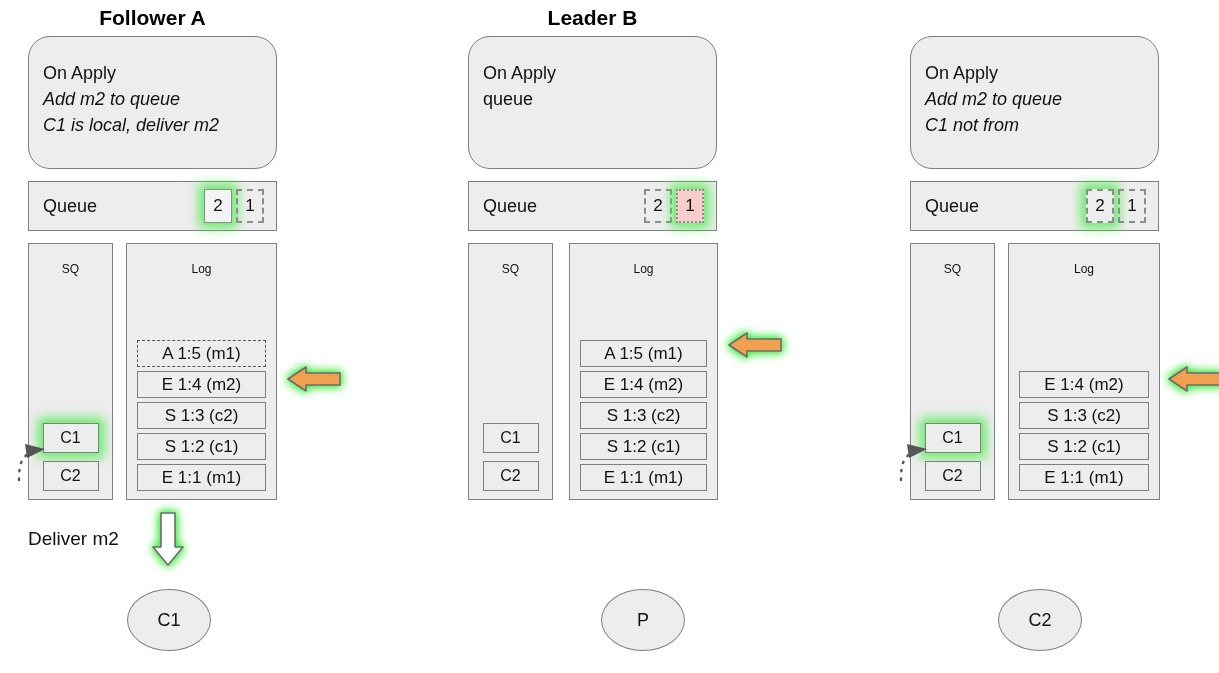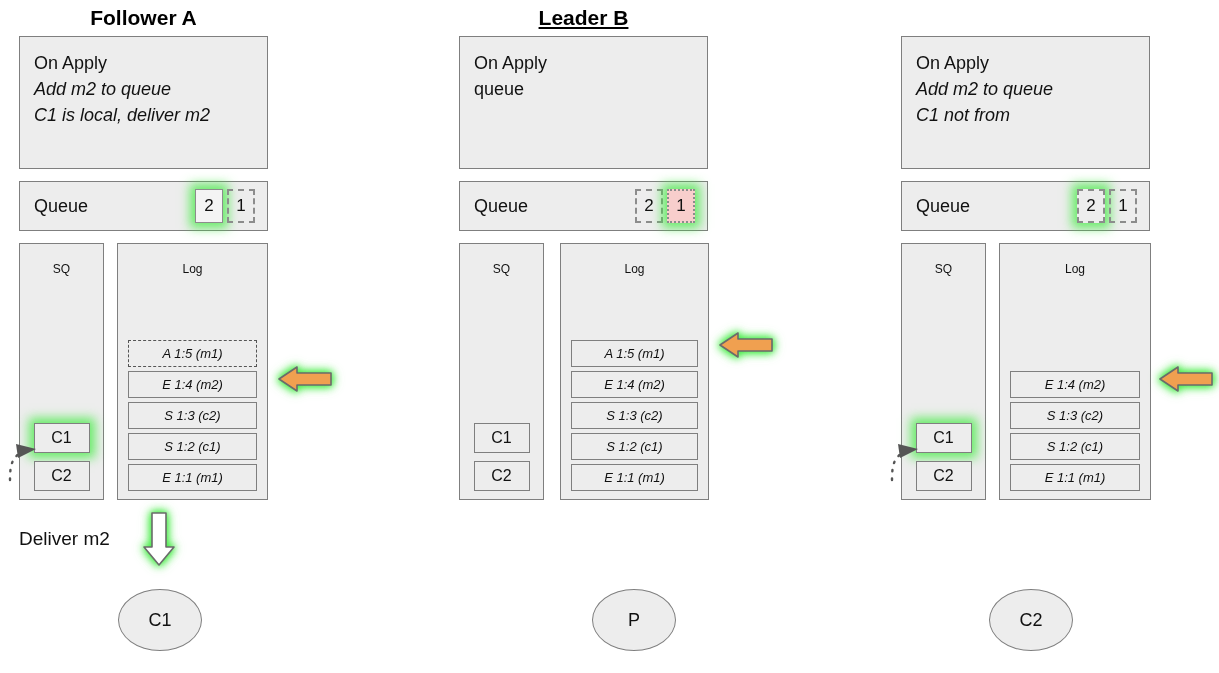--- a/index.html
+++ b/index.html
@@ -10,40 +10,41 @@
   body {
     width: 1219px;
     height: 673px;
     position: relative;
     font-family: "Liberation Sans", sans-serif;
     color: #000000;
     overflow: hidden;
   }
   .stage {
     position: absolute;
-    left: 0; top: 0;
+    left: 9px; top: 0;
     width: 1023px;
     height: 673px;
   }
   .col-title {
     position: absolute;
     font-size: 21px;
     font-weight: bold;
     color: #000;
     text-align: center;
     white-space: nowrap;
   }
   .panel {
     position: absolute;
     background: #ededed;
     border: 1.5px solid #7f7f7f;
     box-sizing: border-box;
   }
   .onapply {
-    padding: 13px 14px 0 14px;
+    padding: 23px 14px 0 14px;
+    border-radius: 22px;
   }
   .onapply .line {
     font-size: 18px;
     line-height: 26px;
     color: #111;
     white-space: nowrap;
   }
   .onapply .line.ital {
     font-style: italic;
   }
@@ -136,23 +137,22 @@
     gap: 4px;
   }
   .logbox {
     height: 27px;
     box-sizing: border-box;
     border: 1.5px solid #7f7f7f;
     background: #ededed;
     display: flex;
     align-items: center;
     justify-content: center;
-    font-size: 13px;
-    color: #111;
-    font-style: italic;
+    font-size: 17px;
+    color: #111;
   }
   .logbox.dashed {
     border: 1.5px dashed #555;
     background: transparent;
   }
   .arrow-left {
     position: absolute;
     width: 56px;
     height: 34px;
     filter: drop-shadow(0 0 5px rgba(60,235,60,0.95)) drop-shadow(0 0 3px rgba(60,235,60,0.8));
@@ -239,21 +239,21 @@
   </svg>
 
   <div class="deliver-label" style="left:19px; top:528px;">Deliver m2</div>
 
   <svg class="arrow-down" style="left:141px; top:511px;" viewBox="0 0 36 56">
     <polygon points="11,2 25,2 25,36 33,36 18,54 3,36 11,36" fill="#ffffff" stroke="#6b6b6b" stroke-width="1.6" stroke-linejoin="round"></polygon>
   </svg>
 
   <div class="ellipse" style="left:118px; top:589px;">C1</div>
 
-  <div class="col-title" style="left:459px; top:6px; width:249px;text-decoration:underline;">Leader B</div>
+  <div class="col-title" style="left:459px; top:6px; width:249px;">Leader B</div>
 
   <div class="panel onapply" style="left:459px; top:36px; width:249px; height:133px;">
     <div class="line">On Apply</div>
     <div class="line">queue</div>
   </div>
 
   <div class="panel queue-panel" style="left:459px; top:181px; width:249px; height:50px;">
     <div class="queue-label">Queue</div>
     <div class="queue-items">
       <div class="qbox dashed">2</div>

